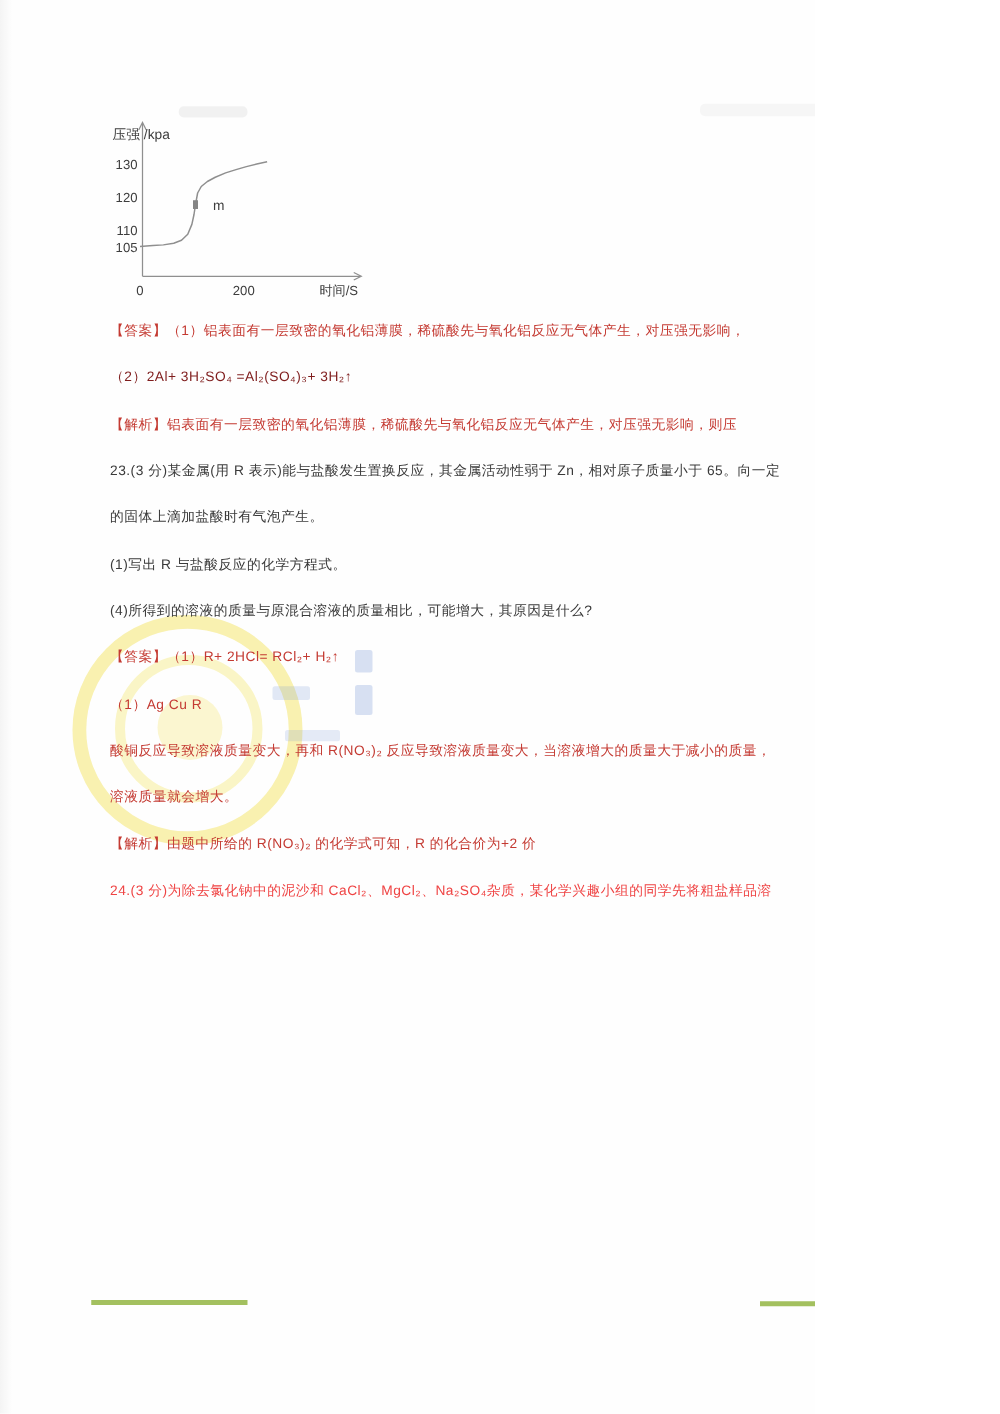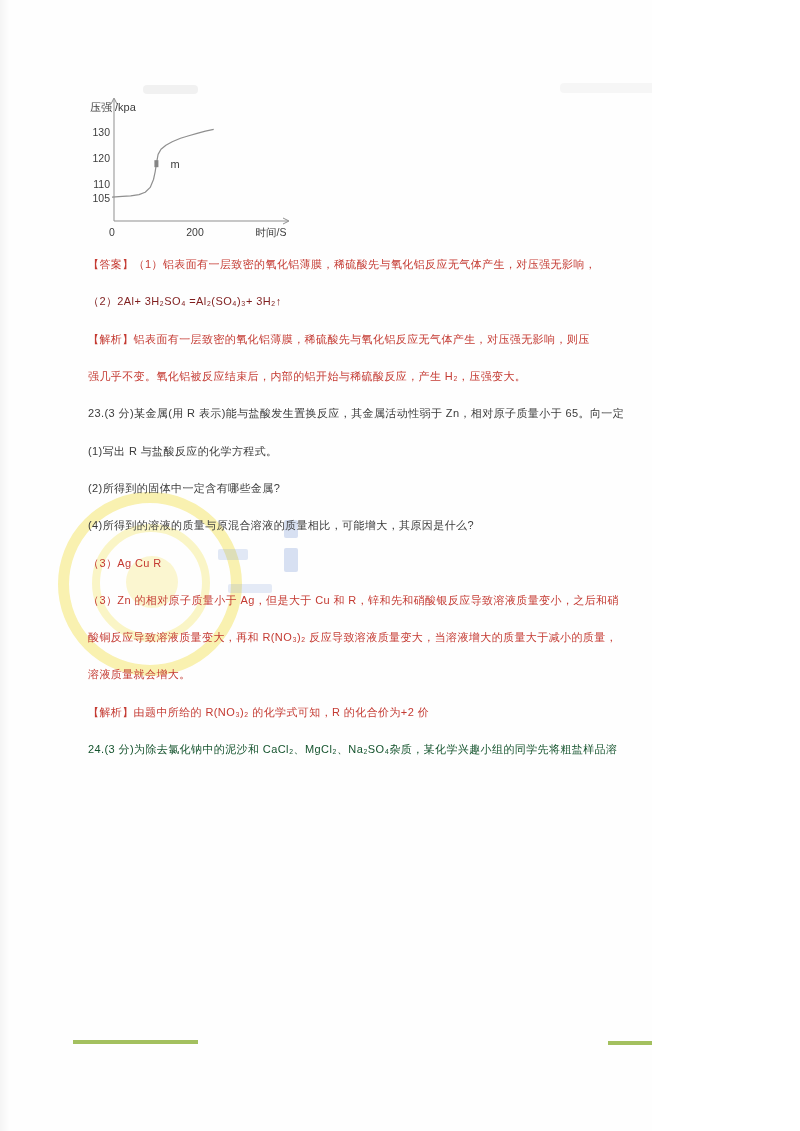--- a/index.html
+++ b/index.html
@@ -114,30 +114,29 @@
   <div class="wm-blue" style="left:218px;top:549px;width:30px;height:11px;background:rgba(125,155,215,0.22);"></div>
   <div class="wm-blue" style="left:228px;top:584px;width:44px;height:9px;background:rgba(125,155,215,0.20);"></div>
   <div class="artifact-m">M</div>
   <div class="artifact-bar"></div>
 
   <div class="doc-body" id="doc-body">
 
   <div class="line red" style="color: rgb(196, 58, 50);">【答案】（1）铝表面有一层致密的氧化铝薄膜，稀硫酸先与氧化铝反应无气体产生，对压强无影响，</div>
       <div class="line red" style="color: #7f1d1d;">（2）2Al+ 3H₂SO₄ =Al₂(SO₄)₃+ 3H₂↑</div>
       <div class="line red" style="color: rgb(196, 58, 50);">【解析】铝表面有一层致密的氧化铝薄膜，稀硫酸先与氧化铝反应无气体产生，对压强无影响，则压</div>
-      <div class="line red" style="color: rgb(196, 58, 50);">强几乎不变。氧化铝被反应结束后，内部的铝开始与稀硫酸反应，产生 H₂，压强变大。</div>
       <div class="line black" style="color: rgb(58, 58, 58);">23.(3 分)某金属(用 R 表示)能与盐酸发生置换反应，其金属活动性弱于 Zn，相对原子质量小于 65。向一定</div>
+      <div class="line black" style="color: rgb(58, 58, 58);">的固体上滴加盐酸时有气泡产生。</div>
       <div class="line black" style="color: rgb(58, 58, 58);">(1)写出 R 与盐酸反应的化学方程式。</div>
-      <div class="line black" style="color: rgb(58, 58, 58);">(2)所得到的固体中一定含有哪些金属?</div>
       <div class="line black" style="color: rgb(58, 58, 58);">(4)所得到的溶液的质量与原混合溶液的质量相比，可能增大，其原因是什么?</div>
-      <div class="line red" style="color: rgb(196, 58, 50);">（3）Ag Cu R</div>
-      <div class="line red" style="color: rgb(196, 58, 50);">（3）Zn 的相对原子质量小于 Ag，但是大于 Cu 和 R，锌和先和硝酸银反应导致溶液质量变小，之后和硝</div>
+      <div class="line red" style="color: rgb(196, 58, 50);">【答案】（1）R+ 2HCl= RCl₂+ H₂↑</div>
+      <div class="line red" style="color: rgb(196, 58, 50);">（1）Ag Cu R</div>
       <div class="line red" style="color: rgb(196, 58, 50);">酸铜反应导致溶液质量变大，再和 R(NO₃)₂ 反应导致溶液质量变大，当溶液增大的质量大于减小的质量，</div>
       <div class="line red" style="color: rgb(196, 58, 50);">溶液质量就会增大。</div>
       <div class="line red" style="color: rgb(196, 58, 50);">【解析】由题中所给的 R(NO₃)₂ 的化学式可知，R 的化合价为+2 价</div>
-      <div class="line black" style="color: #14532d;">24.(3 分)为除去氯化钠中的泥沙和 CaCl₂、MgCl₂、Na₂SO₄杂质，某化学兴趣小组的同学先将粗盐样品溶</div>
+      <div class="line black" style="color: #ef4444;">24.(3 分)为除去氯化钠中的泥沙和 CaCl₂、MgCl₂、Na₂SO₄杂质，某化学兴趣小组的同学先将粗盐样品溶</div>
     </div>
 
   <div class="page-number">7</div>
   <div class="green-bar left" style="background: rgb(163, 192, 95);"></div>
   <div class="green-bar right" style="background: rgb(163, 192, 95);"></div>
 
 </div>
 
 </body></html>

